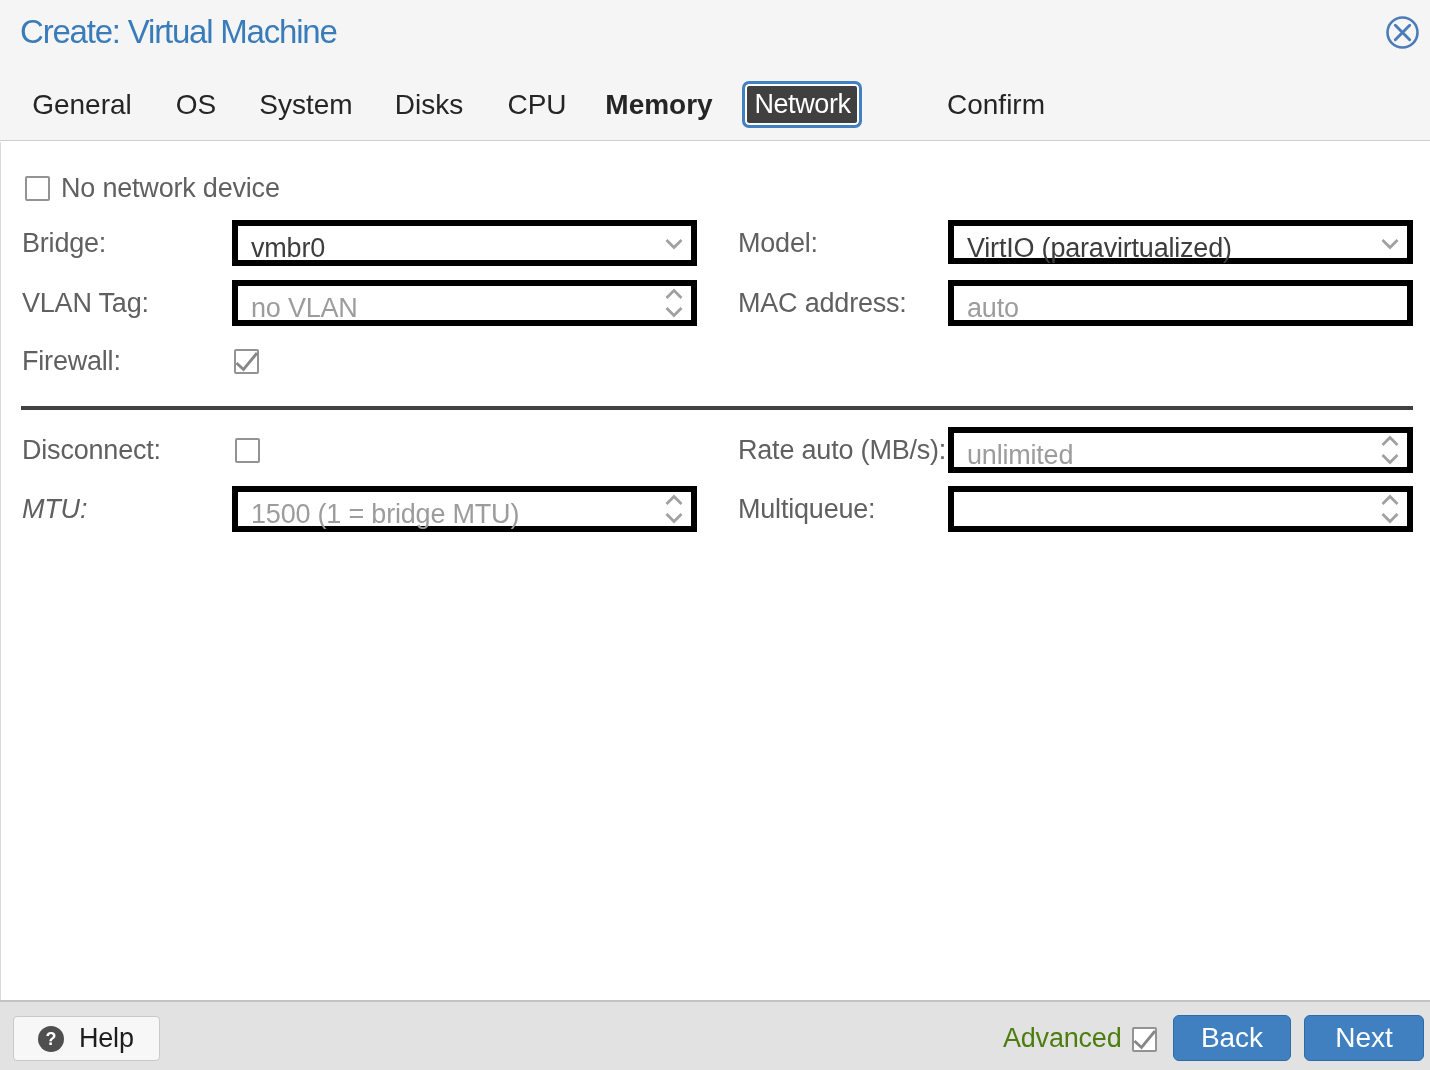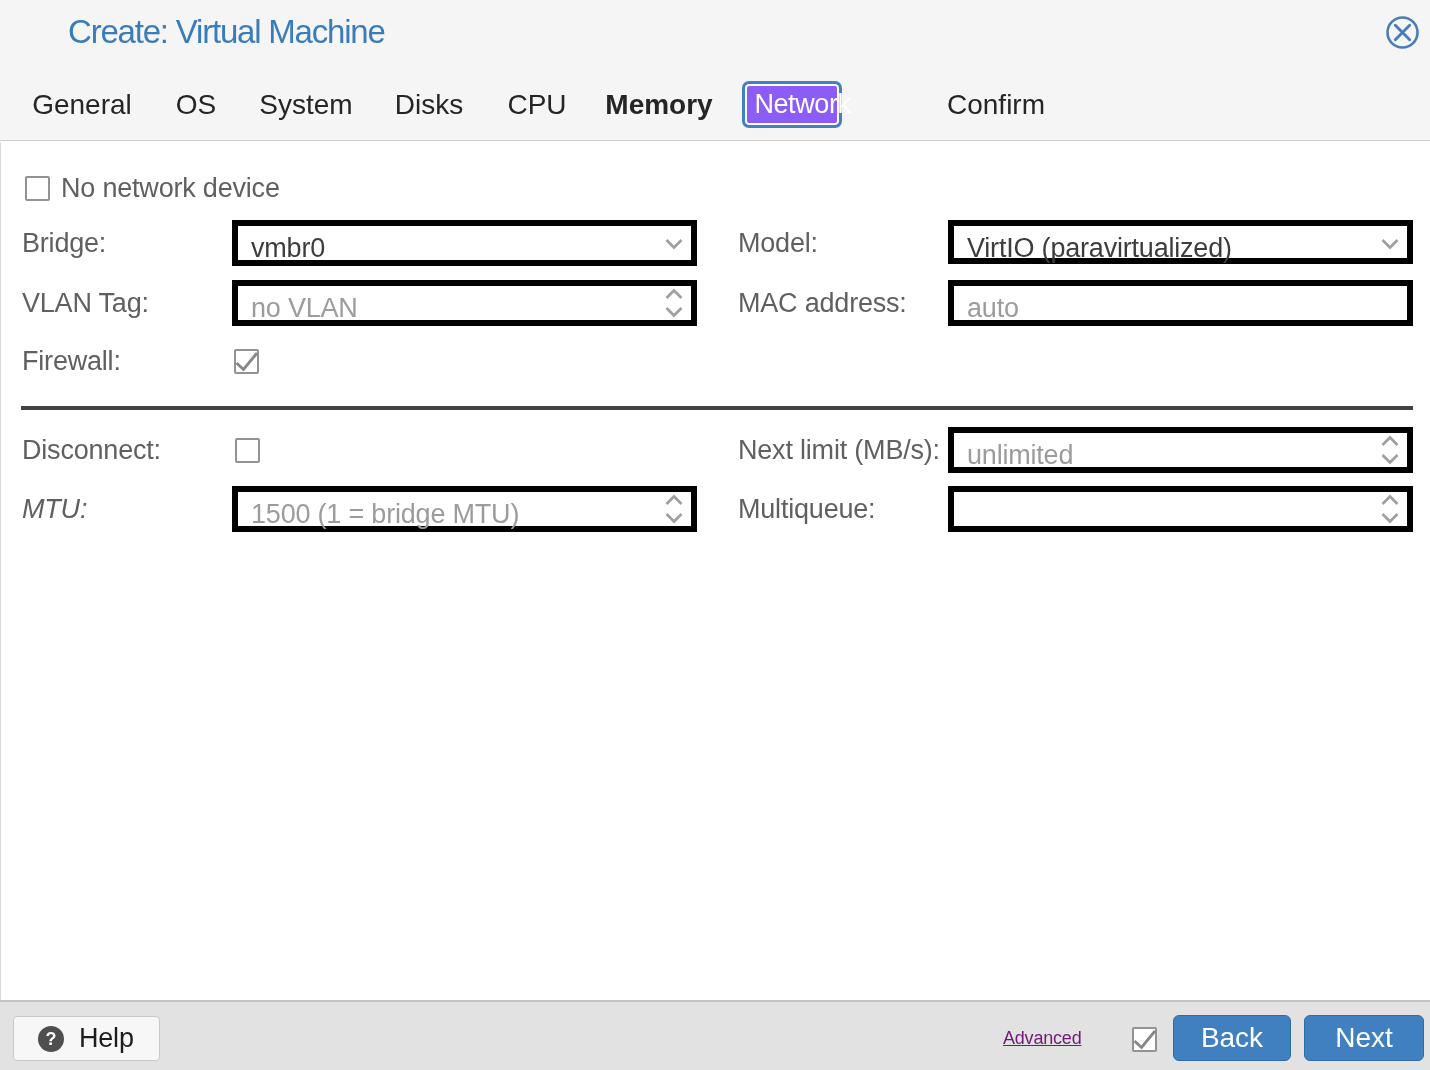--- a/index.html
+++ b/index.html
@@ -2,23 +2,23 @@
 <html><head>
 <meta charset="utf-8">
 <style>
   * { margin:0; padding:0; box-sizing:border-box; }
   html,body { width:1430px; height:1070px; overflow:hidden; }
   body { font-family:"Liberation Sans", sans-serif; background:#fff; position:relative; }
   .abs { position:absolute; }
 
   
   #header { left:0; top:0; width:1430px; height:141px; background:#f5f5f5; border-bottom:1px solid #cfcfcf; }
-  #title { left:20px; top:13px; font-size:33px; letter-spacing:-1.2px; color:#3a7cba;margin-left:48px; }
+  #title { left:20px; top:13px; font-size:33px; letter-spacing:-1.2px; color:#3a7cba; }
   .tab { top:82px; height:46px; line-height:46px; font-size:28px; color:#252525; transform:translateX(-50%); white-space:nowrap; }
-  #tab-active { left:742px; top:81px; width:100px; height:47px; background:#8b5cf6; border:3px solid #4181c2; border-radius:7px; box-shadow:inset 0 0 0 2px #fff; }
+  #tab-active { left:742px; top:81px; width:120px; height:47px; background:#404040; border:3px solid #4181c2; border-radius:7px; box-shadow:inset 0 0 0 2px #fff; }
   #tab-active span { position:absolute; left:0; top:0; width:115px; height:41px; line-height:41px; text-align:center; color:#fff; font-size:27px; letter-spacing:-0.4px; }
 
   
   #bodyp { left:0; top:142px; width:1430px; height:858px; background:#fff; border-left:1px solid #d9d9d9; }
 
   .label { font-size:27px; letter-spacing:-0.2px; color:#606060; white-space:nowrap; }
   .field { position:absolute; background:#fff; border:6px solid #000000; }
   .fieldtext { position:absolute; left:13px; top:0; font-size:27px; letter-spacing:-0.2px; color:#3d3d3d; white-space:nowrap; }
   .placeholder { color:#9c9c9c; }
 
@@ -95,21 +95,21 @@
 <div class="cb" style="left:234px; top:349px;"></div>
 <svg class="abs" style="left:234px; top:349px;" width="25" height="25" viewBox="0 0 25 25">
     <path d="M2.5 14 L9.5 20.5 L23 4" fill="none" stroke="#878787" stroke-width="2.8"></path>
   </svg>
 
 <div class="abs" id="sep"></div>
 
 <div class="abs label" style="left:22px; top:427px; line-height:46px;">Disconnect:</div>
 <div class="cb" style="left:235px; top:438px;"></div>
 
-<div class="abs label" style="left:738px; top:427px; line-height:46px;">Next limit (MB/s):</div>
+<div class="abs label" style="left:738px; top:427px; line-height:46px;">Rate auto (MB/s):</div>
 <div class="field" style="left:948px; top:427px; width:465px; height:46px;">
     <span class="fieldtext placeholder" style="line-height:44px;">unlimited</span>
   </div>
 <svg class="abs" style="left:1381px; top:435px;" width="18" height="30" viewBox="0 0 18 30">
     <path d="M1.5 10 L9 2.5 L16.5 10" fill="none" stroke="#a0a0a0" stroke-width="2.7"></path>
     <path d="M1.5 20 L9 27.5 L16.5 20" fill="none" stroke="#a0a0a0" stroke-width="2.7"></path>
   </svg>
 
 <div class="abs label" style="left:22px; top:486px; line-height:46px;font-style:italic;">MTU:</div>
 <div class="field" style="left:232px; top:486px; width:465px; height:46px;">
@@ -129,20 +129,20 @@
 
 <div class="abs" id="footer"></div>
 
 <div class="abs" id="helpbtn"></div>
 <svg class="abs" style="left:38px; top:1026px;" width="26" height="26" viewBox="0 0 26 26">
   <circle cx="13" cy="13" r="13" fill="#4f4f4f"></circle>
   <text x="13" y="19" text-anchor="middle" font-size="18" font-weight="bold" fill="#fff" font-family="Liberation Sans, sans-serif">?</text>
 </svg>
 <div class="abs" style="left:79px; top:1016px; height:35px; line-height:45px; font-size:27px; letter-spacing:-0.2px; color:#1d1d1d;">Help</div>
 
-<div class="abs" style="left:1003px; top:1016px; height:45px; line-height:45px; font-size:18px; letter-spacing:-0.2px; color:#701a75;text-decoration:underline;">Advanced</div>
+<div class="abs" style="left:1003px; top:1016px; height:45px; line-height:45px; font-size:27px; letter-spacing:-0.2px; color:#4d7c0f;">Advanced</div>
 <div class="cb" style="left:1132px; top:1027px;"></div>
 <svg class="abs" style="left:1132px; top:1027px;" width="25" height="25" viewBox="0 0 25 25">
     <path d="M2.5 14 L9.5 20.5 L23 4" fill="none" stroke="#878787" stroke-width="2.8"></path>
   </svg>
 
 <div class="btn" style="left:1173px; top:1015px; width:118px; height:46px; line-height:44px;">Back</div>
 <div class="btn" style="left:1304px; top:1015px; width:120px; height:46px; line-height:44px;">Next</div>
 
 </body></html>

